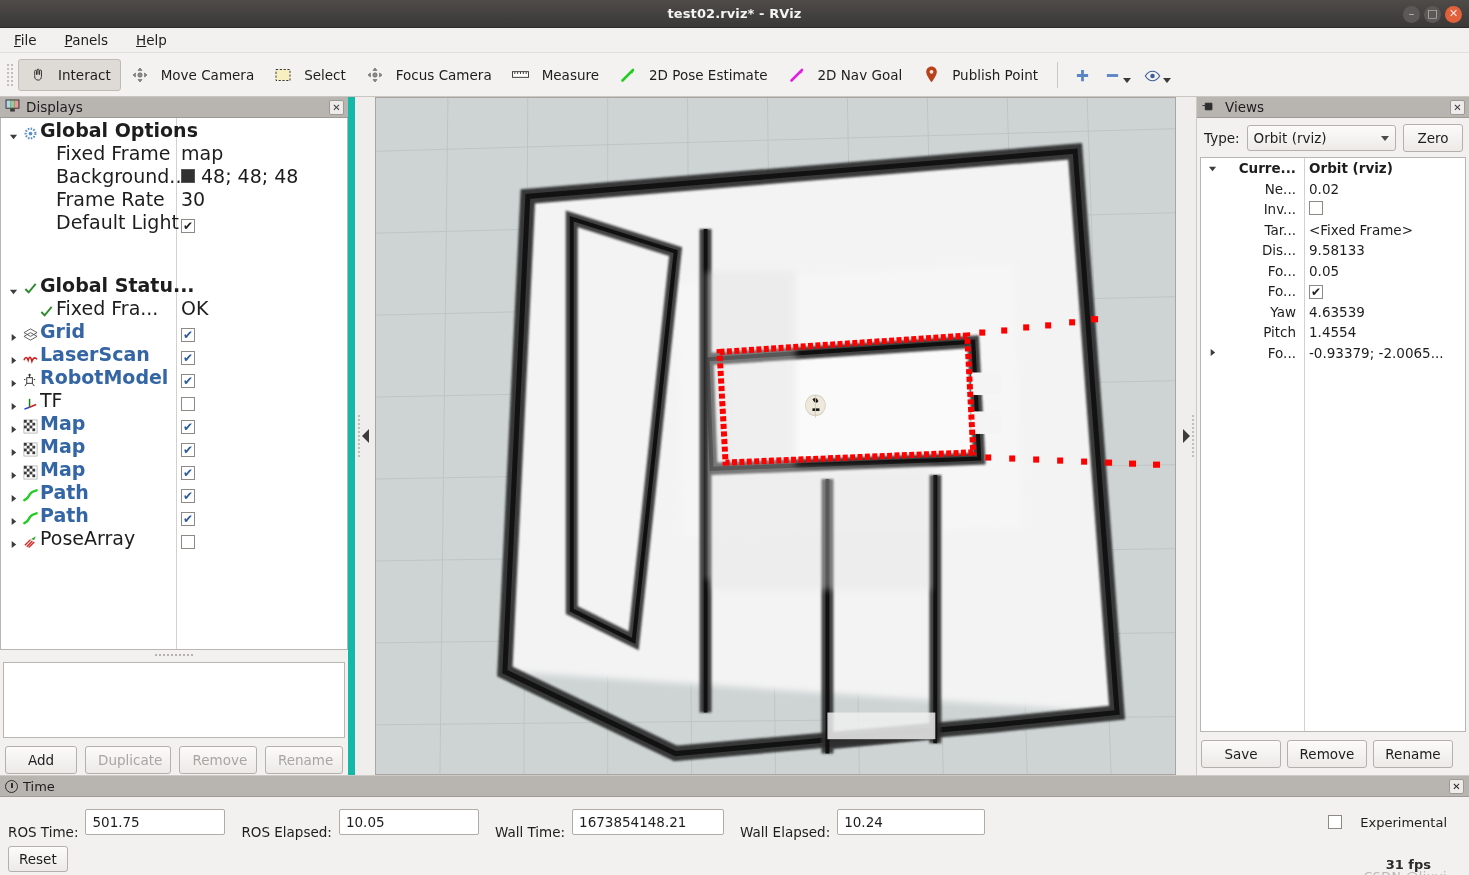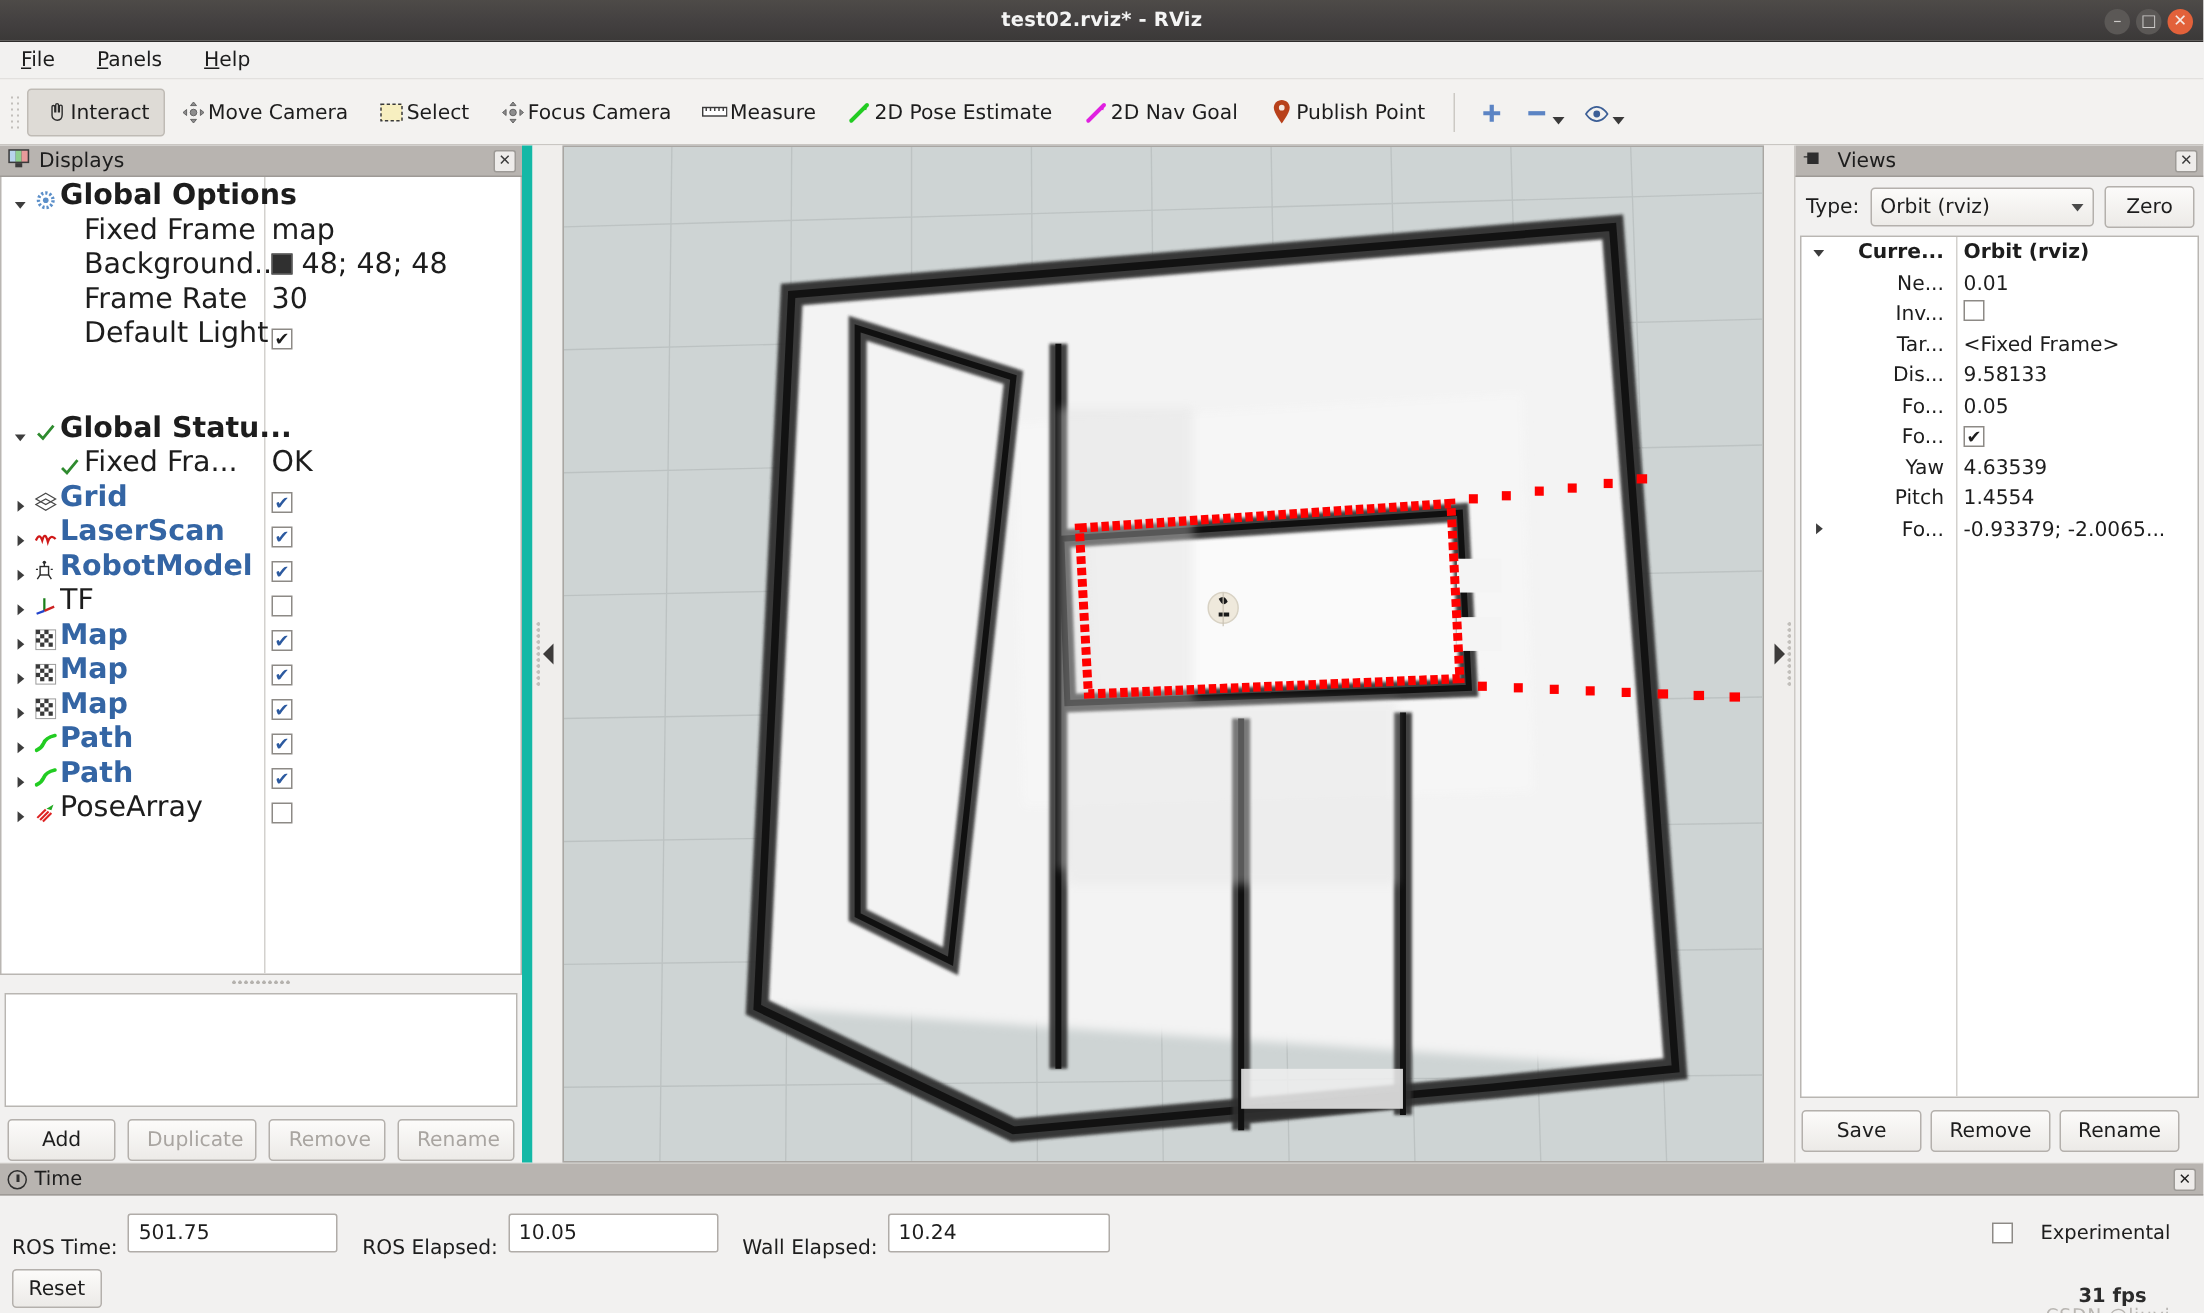--- a/index.html
+++ b/index.html
@@ -42,21 +42,21 @@
 
   
   #toolbar {
     height:44px; background:#f3f2f0; display:flex; align-items:center;
     padding-left:6px; border-bottom:1px solid #c9c6c2;
   }
   .tgrip { width:8px; height:24px; margin-right:4px;
      background-image: radial-gradient(#bcb9b5 35%, transparent 36%);
      background-size:4px 4px; opacity:.9; }
   .tbtn {
-    display:flex; align-items:center; gap:1px;
+    display:flex; align-items:center; gap:12px;
     padding:5px 9px; font-size:13.5px; border:1px solid transparent;
     border-radius:3px; cursor:default; white-space:nowrap; height:32px;justify-content:flex-end;
   }
   .tbtn.active { background:#dedbd6; border-color:#bfbbb5; }
   .tsep { width:1px; height:26px; background:#ccc9c4; margin:0 9px; }
   .icobox{ width:18px;height:18px; display:flex;align-items:center;justify-content:center;}
   .zbtn{ display:flex; align-items:flex-end; padding:4px 6px 2px 6px; cursor:default;}
   .carat{ width:0;height:0;border-left:4px solid transparent;border-right:4px solid transparent;
           border-top:5px solid #3a3a3a; margin-left:2px; margin-bottom:2px;}
 
@@ -780,21 +780,21 @@
               <svg width="9" height="9" viewBox="0 0 10 10">
                 <path d="M1 3 L9 3 L5 8 Z" fill="#3d3d3d"></path>
               </svg>
             </span>
             <span class="vlabel b">Curre...</span>
             <span class="vval b">Orbit (rviz)</span>
           </div>
           <div class="vrow">
             <span class="vexp"></span>
             <span class="vlabel">Ne...</span>
-            <span class="vval">0.01</span>
+            <span class="vval">0.02</span>
           </div>
           <div class="vrow">
             <span class="vexp"></span>
             <span class="vlabel">Inv...</span>
             <span class="vval"><span class="cbx dark"></span></span>
           </div>
           <div class="vrow">
             <span class="vexp"></span>
             <span class="vlabel">Tar...</span>
             <span class="vval">&lt;Fixed Frame&gt;</span>
@@ -854,20 +854,24 @@
   <div id="time-body">
     <div class="tfield">
       <span class="flabel">ROS Time:</span>
       <div class="tinput" style="width:140px">501.75</div>
     </div>
     <div class="tfield" style="margin-left:8px">
       <span class="flabel">ROS Elapsed:</span>
       <div class="tinput" style="width:140px">10.05</div>
     </div>
     <div class="tfield" style="margin-left:8px">
+      <span class="flabel">Wall Time:</span>
+      <div class="tinput" style="width:152px">1673854148.21</div>
+    </div>
+    <div class="tfield" style="margin-left:8px">
       <span class="flabel">Wall Elapsed:</span>
       <div class="tinput" style="width:148px">10.24</div>
     </div>
     <div id="exp-wrap">
       <span class="cbx"></span>
       <span>Experimental</span>
     </div>
   </div>
 
   <div id="time-row2">

